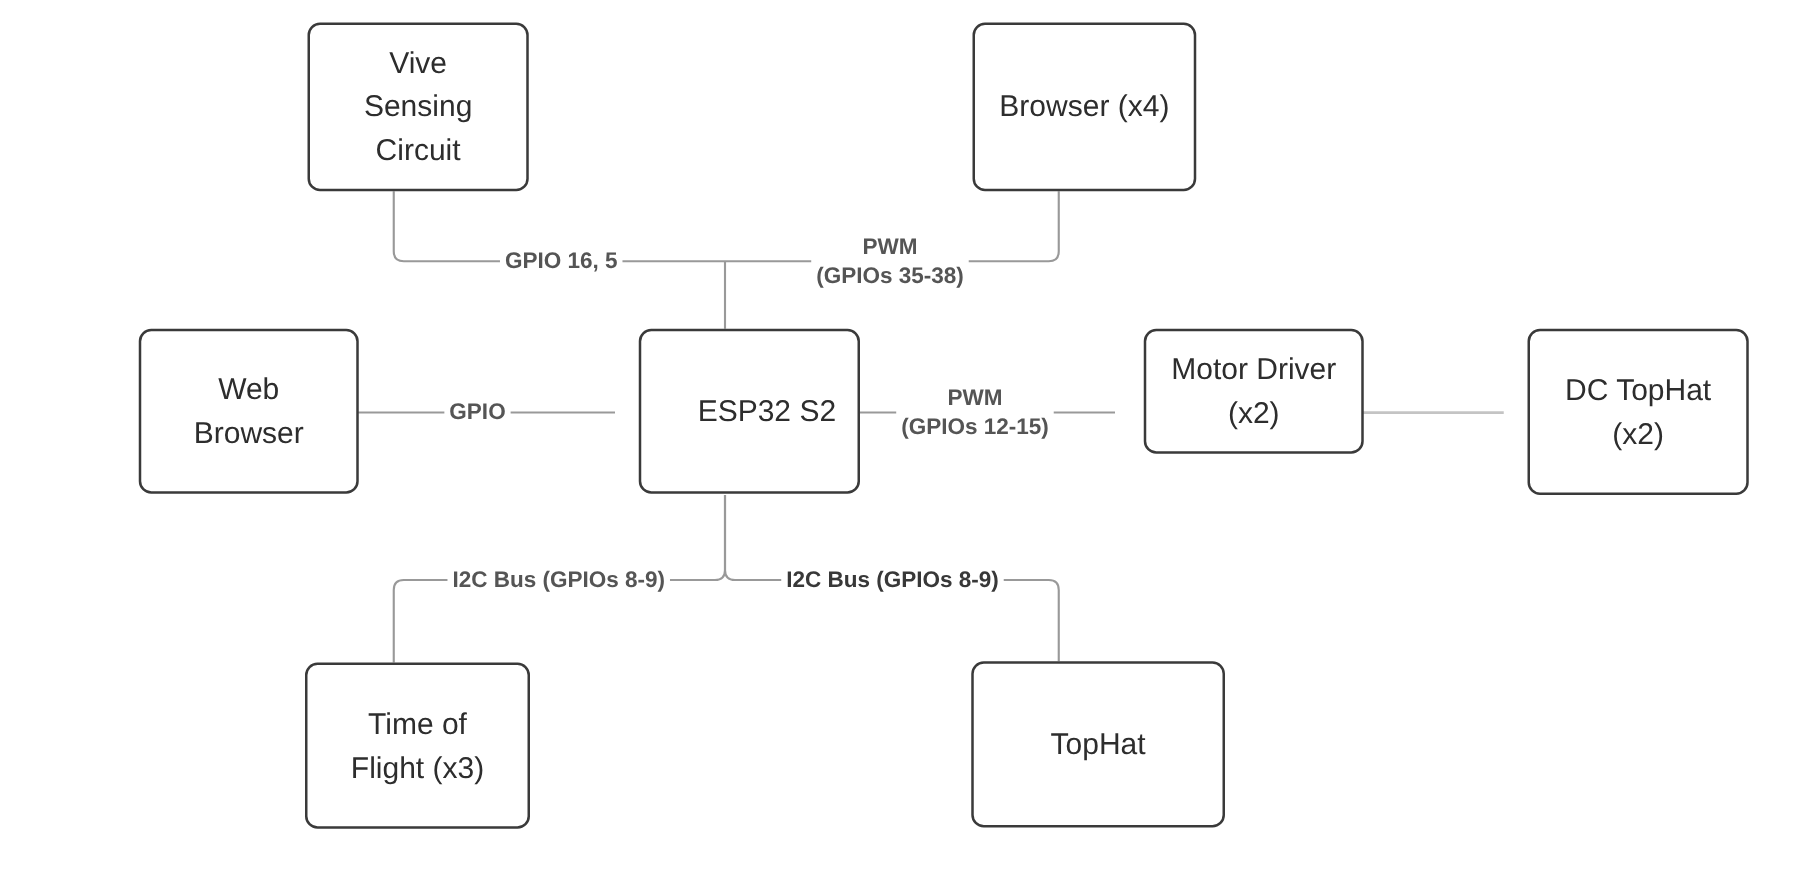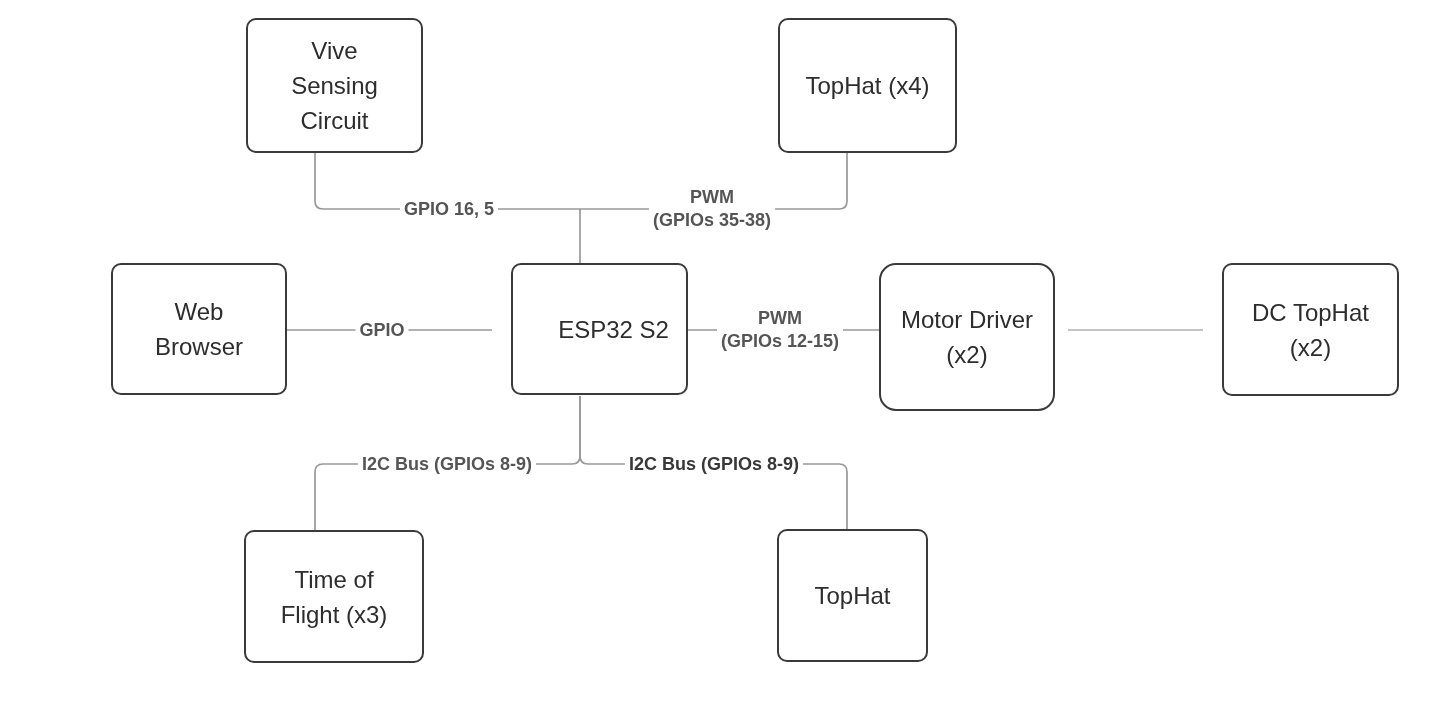--- a/index.html
+++ b/index.html
@@ -52,24 +52,24 @@
   }
   .edge-label.dark {
     color: #383838;
   }
 
   
   #node-vive          { left: 227px;  top: 18px;  width: 177px; height: 135px; }
   #node-servos        { left: 759px;  top: 18px;  width: 179px; height: 135px; }
   #node-web-browser   { left: 92px;   top: 263px; width: 176px; height: 132px; border-radius: 10px; }
   #node-esp32         { left: 492px;  top: 263px; width: 177px; height: 132px; padding-left: 28px; }
-  #node-motor-driver  { left: 860px;  top: 263px; width: 176px; height: 148px; border-radius: 17px; }
+  #node-motor-driver  { left: 896px;  top: 263px; width: 176px; height: 100px; }
   #node-dc-motor      { left: 1203px; top: 263px; width: 177px; height: 133px; }
   #node-tof           { left: 225px;  top: 530px; width: 180px; height: 133px; }
-  #node-tophat        { left: 758px;  top: 529px; width: 151px; height: 133px; }
+  #node-tophat        { left: 758px;  top: 529px; width: 203px; height: 133px; }
 
   
   #label-gpio-16-17    { left: 449px; top: 209px; }
   #label-pwm-servos    { left: 712px; top: 209px; }
   #label-http          { left: 382px; top: 330px; }
   #label-pwm-motors    { left: 780px; top: 330px; }
   #label-i2c-left      { left: 447px; top: 464px; }
   #label-i2c-right     { left: 714px; top: 464px; }
 </style>
 </head>
@@ -94,21 +94,21 @@
     <path d="M 580 396 L 580 456 Q 580 464 588 464 L 839 464 Q 847 464 847 472 L 847 529" stroke="#999999" stroke-width="1.7"></path>
   </svg>
 
   <div class="node" id="node-vive">
     <span>Vive
 Sensing
 Circuit</span>
   </div>
 
   <div class="node" id="node-servos">
-    <span>TopHat (x4)</span>
+    <span>Browser (x4)</span>
   </div>
 
   <div class="node" id="node-web-browser">
     <span>Web
 Browser</span>
   </div>
 
   <div class="node" id="node-esp32">
     <span>ESP32 S2</span>
   </div>

